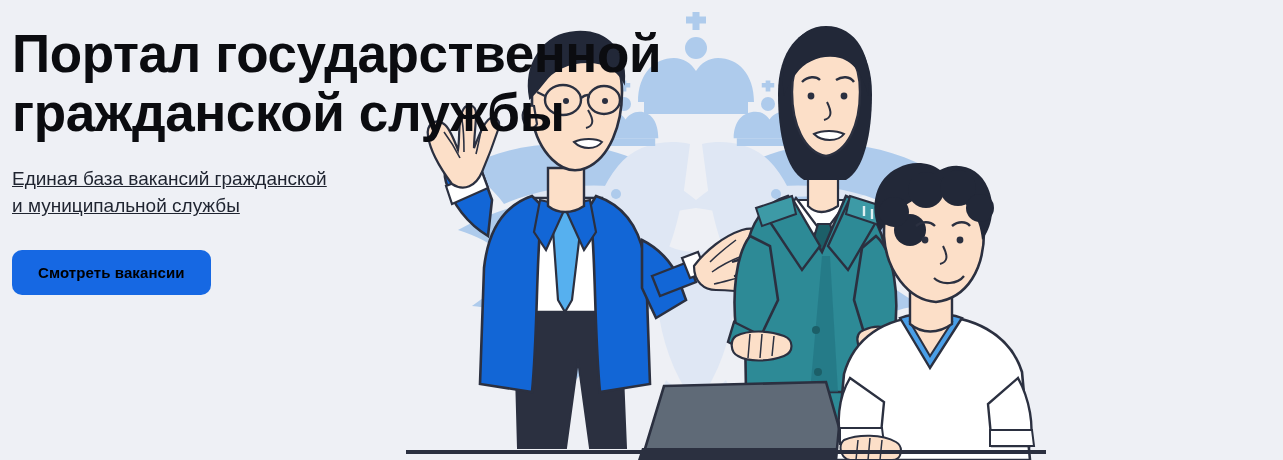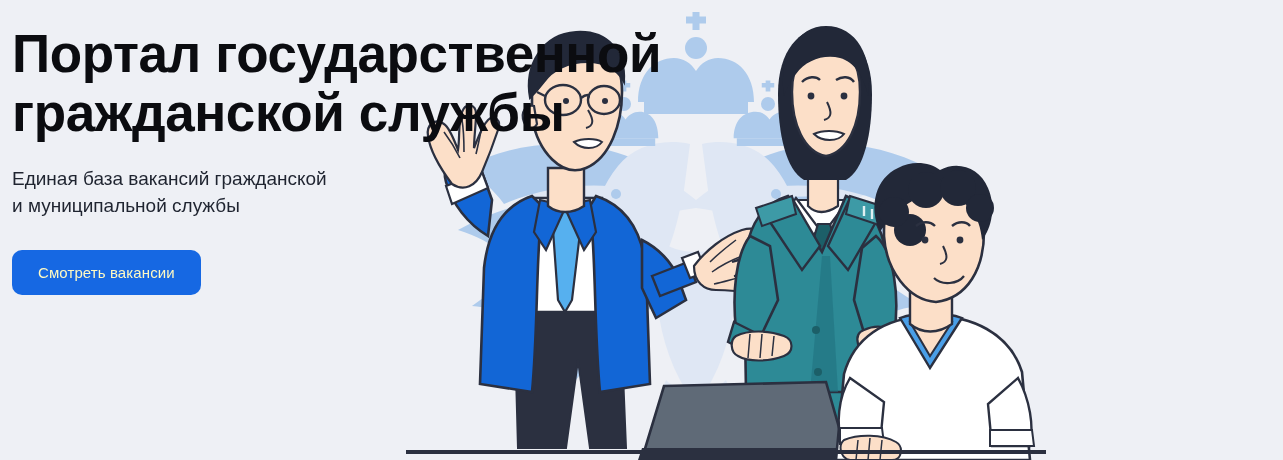--- a/index.html
+++ b/index.html
@@ -34,32 +34,33 @@
     color:#0b0c10;
     white-space:pre-line;
   }
   .hero-subtitle{
     margin:22px 0 0 0;
     font-size:19px;
     line-height:1.45;
     font-weight:400;
     color:#1f2430;
     white-space:pre-line;
+    text-decoration:underline;
   }
   .hero-cta{
     display:inline-block;
     margin-top:30px;
     padding:15px 26px;
     border:0;
     border-radius:10px;
     background:#1668e3;
-    color:#fef9c3;
+    color:#000000;
     font-family:inherit;
     font-size:15px;
-    font-weight:400;
+    font-weight:700;
     line-height:1;
     cursor:pointer;
     letter-spacing:0.1px;
   }
 
   
   .hero-art{
     position:absolute;
     right:0;top:0;
     width:640px;height:460px;

